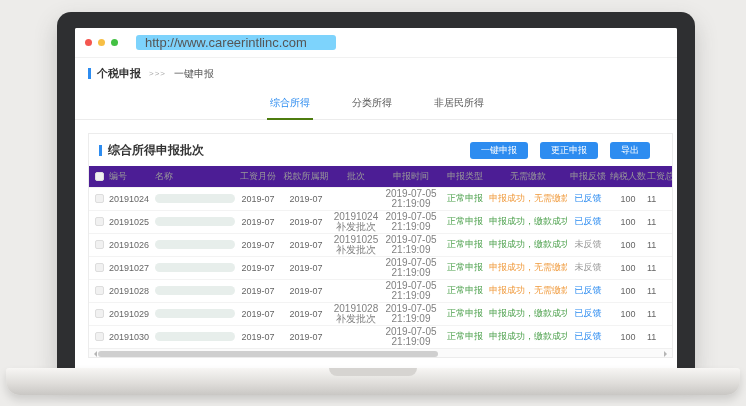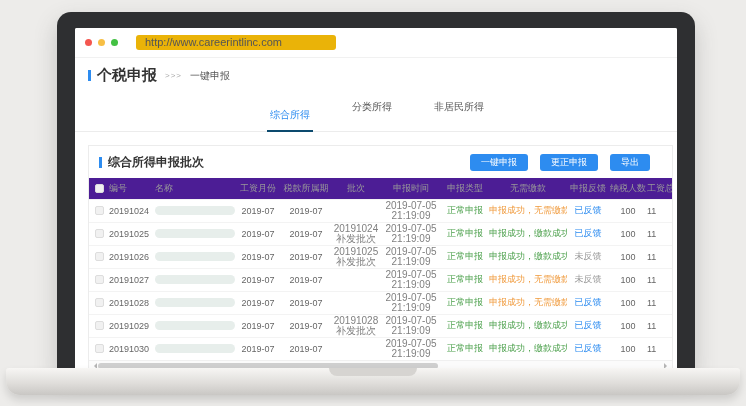--- a/index.html
+++ b/index.html
@@ -21,37 +21,37 @@
   
   .chrome {
     height:30px; display:flex; align-items:center; padding:0 10px;
     background:#fff; border-bottom:1px solid #f1f1f1;
   }
   .dot { width:7px; height:7px; border-radius:50%; margin-right:6px; }
   .dot.red { background:#f4564f; }
   .dot.yellow { background:#f7bf45; }
   .dot.green { background:#43c143; }
   .url-pill {
-    margin-left:12px; background:#eab308; border-radius:3px;
+    margin-left:12px; background:#7dd3fc; border-radius:3px;
     height:15px; line-height:15px; padding:0 9px; width:200px;
-    font-size:11px; color:#555; white-space:nowrap; overflow:hidden;
+    font-size:13px; color:#555; white-space:nowrap; overflow:hidden;
   }
   
   .breadcrumb-row { margin:8px 0 0 13px; display:flex; align-items:center; }
   .vbar { width:3px; height:11px; background:#2d8cf0; margin-right:6px; flex:none; }
-  .bc-title { font-size:15px; font-weight:bold; color:#333; }
+  .bc-title { font-size:11px; font-weight:bold; color:#333; }
   .bc-sep { font-size:8px; color:#aaa; margin:0 8px; letter-spacing:1px; }
   .bc-cur { font-size:10px; color:#555; }
   
   .tabs-row {
     margin-top:9px; border-bottom:1px solid #ececec;
     display:flex; gap:36px; padding-left:192px;
   }
   .tab { font-size:10px; color:#555; padding:6px 3px 8px; cursor:pointer; }
-  .tab.active { color:#2d8cf0; border-bottom:2px solid #0c4a6e; margin-bottom:-1px;margin-top:8px; }
+  .tab.active { color:#2d8cf0; border-bottom:2px solid #4d7c0f; margin-bottom:-1px; }
   
   .panel { margin:13px 2px 0 13px; width:585px; border:1px solid #ececec; background:#fff; }
   .panel-head { display:flex; align-items:center; padding:8px 22px 7px 10px; }
   .panel-title { font-size:12px; font-weight:bold; color:#333; }
   .btn-group { margin-left:auto; display:flex; gap:12px; }
   .btn {
     background:#2d8cf0; color:#fff; font-size:9px; line-height:1;
     padding:4px 11px; border:none; border-radius:3px; cursor:pointer;
     font-family:inherit;
   }

